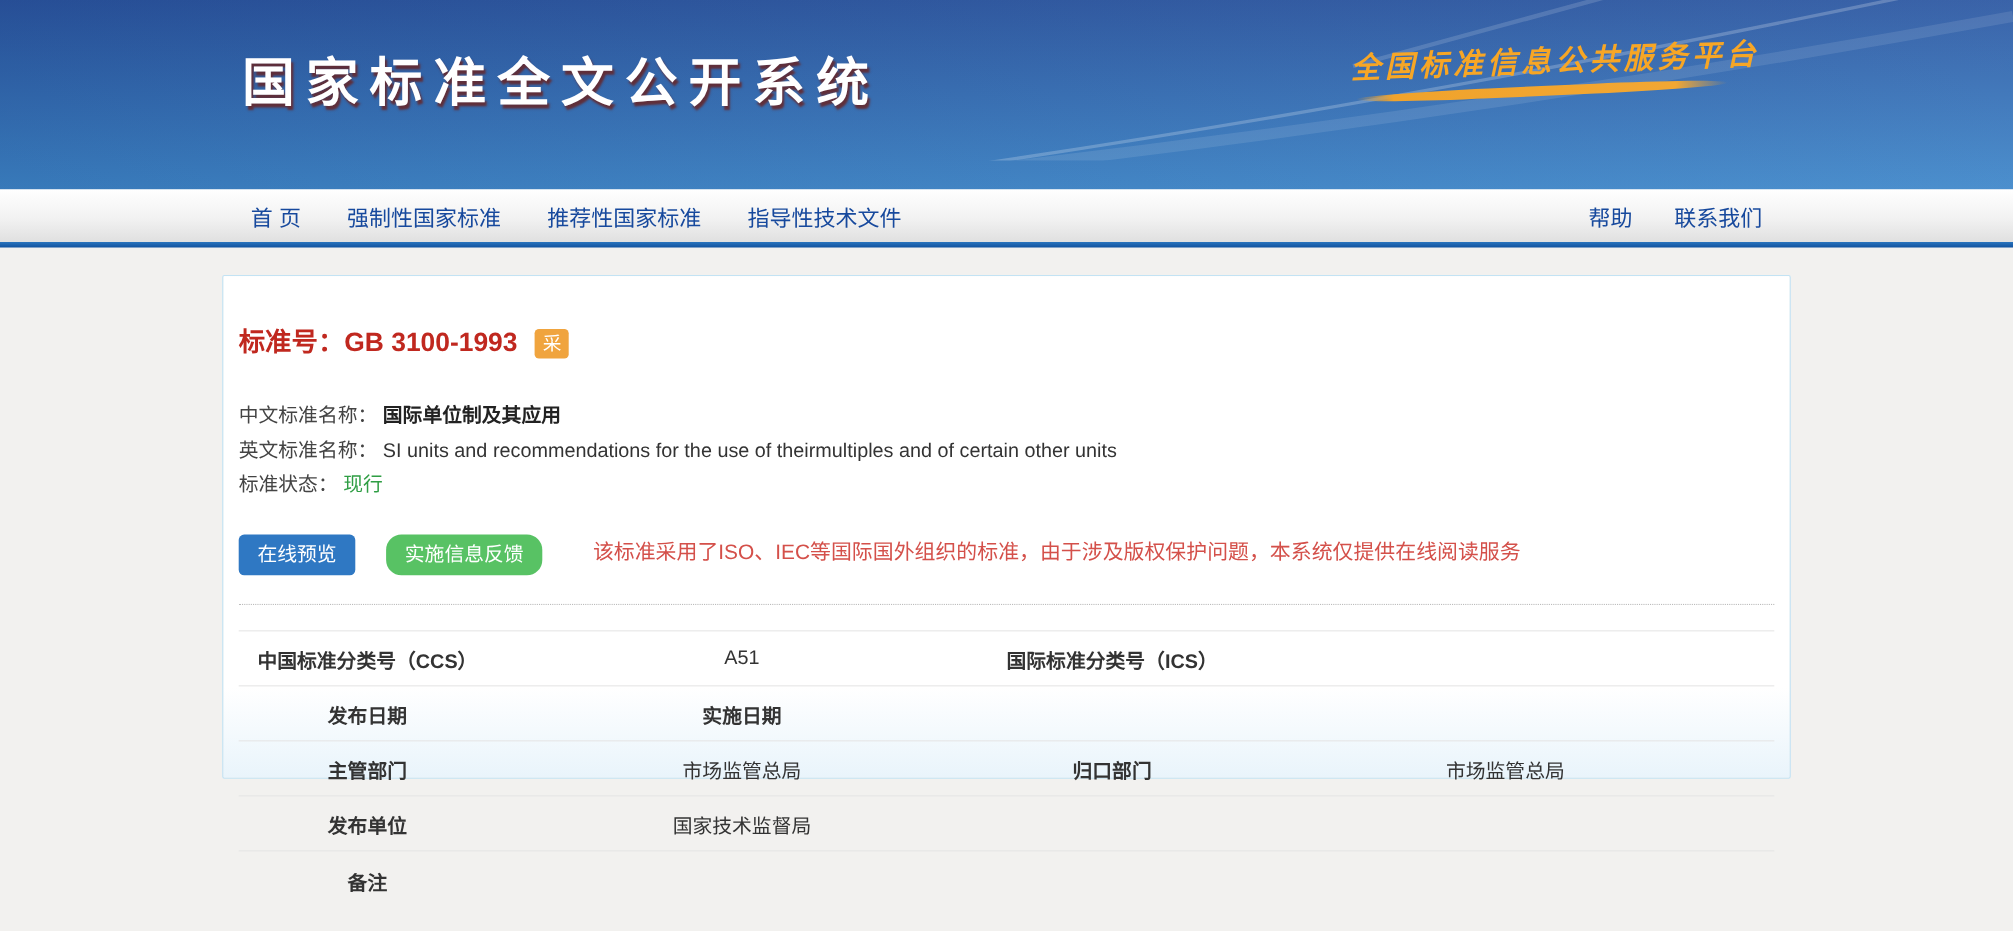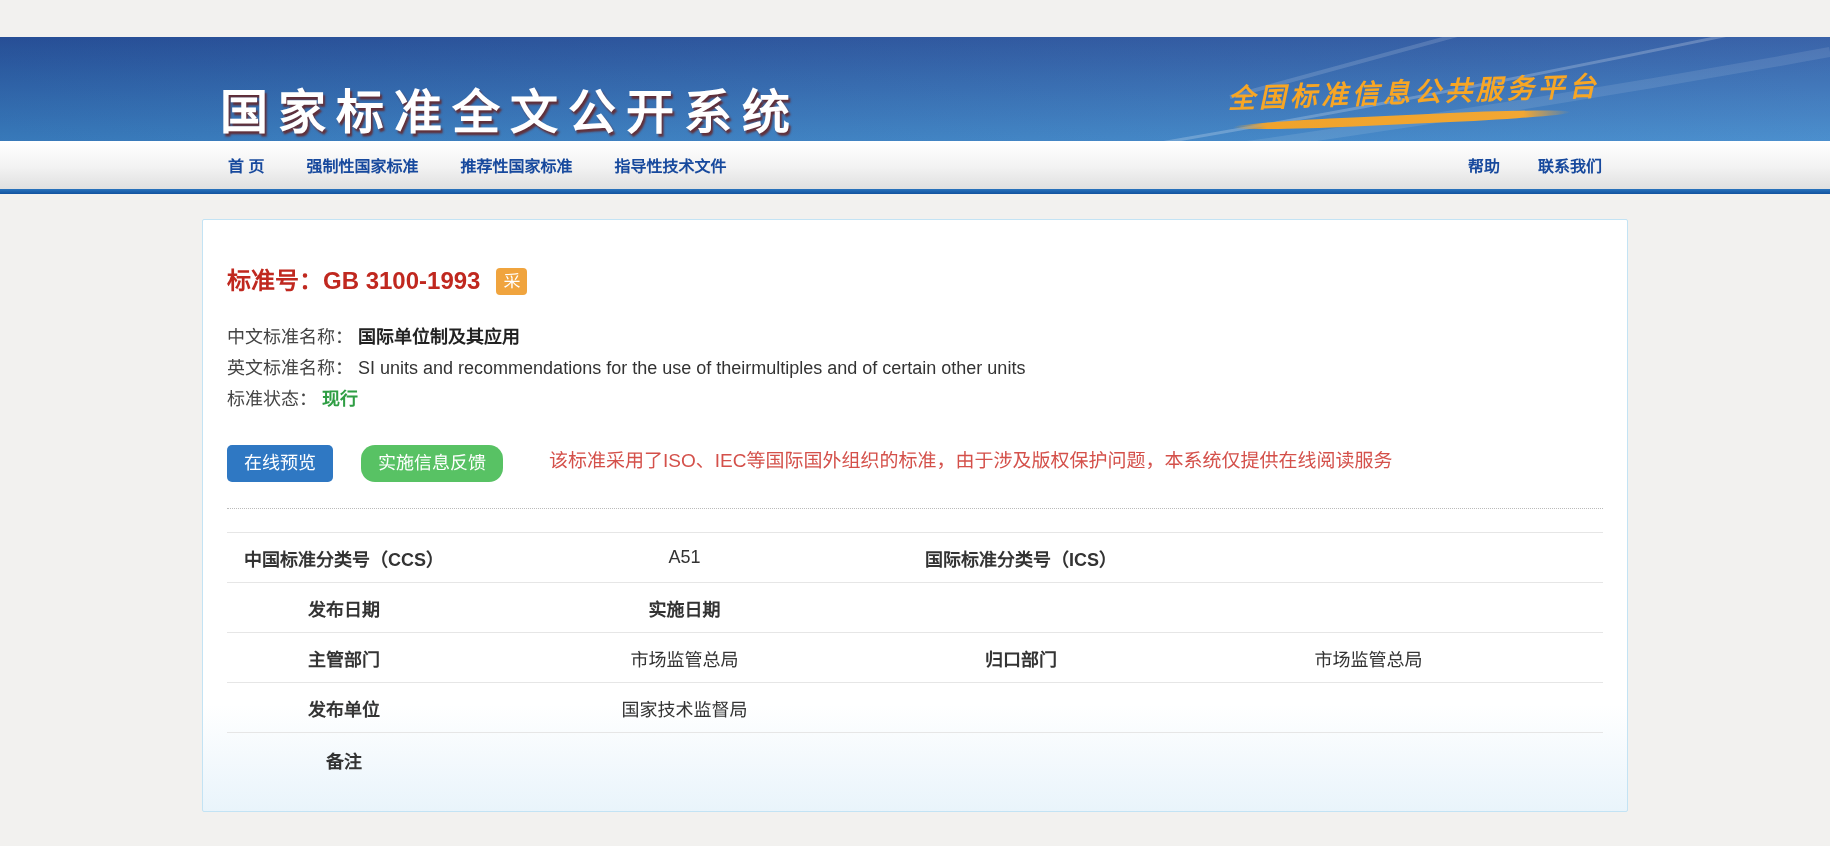--- a/index.html
+++ b/index.html
@@ -7,27 +7,26 @@
   body {
     font-family:"Liberation Sans","DejaVu Sans",sans-serif;
     background:#f2f1ef;
     overflow:hidden;
     color:#333;
   }
   .container { width:1426px; margin:0 auto; position:relative; }
 
   
   .site-header {
-    height:104px;
+    height:172px;
     position:relative;
     background-image:
       linear-gradient(to right, rgba(0,0,40,0.10), rgba(255,255,255,0.07)),
       linear-gradient(to bottom, #2b57a2, #3e87ca);
     overflow:hidden;
-    margin-top:37px;
   }
   .swoosh-svg { position:absolute; left:0; top:0; width:1830px; height:146px; }
   .site-title {
     position:absolute; left:18px; top:36px;
     font-size:48px; font-weight:bold; color:#ffffff;
     letter-spacing:10px; white-space:nowrap;
     text-shadow:2px 3px 2px rgba(105,35,35,0.85);
   }
   .platform-logo {
     position:absolute; right:40px; top:34px; width:360px;
@@ -46,52 +45,52 @@
   }
 
   
   .nav-bar {
     background:linear-gradient(#ffffff, #f2f2f2 55%, #e0e0e0);
   }
   .nav-inner {
     height:48px; display:flex; align-items:center; padding:0 26px;
   }
   .nav-item {
-    font-size:16px; font-weight:bold; color:#17499d;
+    font-size:20px; font-weight:normal; color:#17499d;
     margin-right:42px; cursor:pointer; white-space:nowrap; text-decoration:none;
   }
   .nav-spacer { flex:1; }
   .nav-item-right { margin-right:0; margin-left:38px; }
   .nav-blue-bar { height:5px; background:linear-gradient(#2a74bd, #11529f); }
 
   
   .main-area { padding-top:25px; }
   .detail-card {
     border:1px solid #c3e3f4;
     border-radius:2px;
     background:linear-gradient(180deg, #ffffff 0%, #ffffff 82%, #e9f4fb 100%);
-    padding:0 24px;
-    height:593px;
+    padding:0 14px;
+    height:458px;
   }
   .heading-row { padding-top:46px; display:flex; align-items:center; }
   .standard-no {
     font-size:24px; font-weight:bold; color:#c0281f; line-height:30px; white-space:nowrap;
   }
   .adopt-badge {
     margin-left:16px;
     background:#f0a43e; color:#ffffff;
     font-size:17px; line-height:1;
     padding:5px 7px; border-radius:4px;
   }
-  .info-block { margin-top:26px; }
+  .info-block { margin-top:36px; }
   .info-line { font-size:18px; line-height:31px; color:#444; }
   .info-line .label { color:#444; }
   .value-strong { font-weight:bold; color:#222; }
   .value-plain { color:#333; }
-  .status-active { font-weight:bold; color:#2f9e44; }
+  .status-active { font-weight:normal; color:#2f9e44; }
 
   .action-row { margin-top:30px; display:flex; align-items:flex-start; }
   .btn {
     border:none; cursor:pointer; color:#ffffff;
     font-size:18px; font-family:inherit;
     padding:8px 17px; border-radius:5px; line-height:21px; white-space:nowrap;
   }
   .btn-preview { background:#2f78c3; }
   .btn-feedback { background:#58c264; margin-left:28px;border-radius:14px; }
   .copyright-notice {

